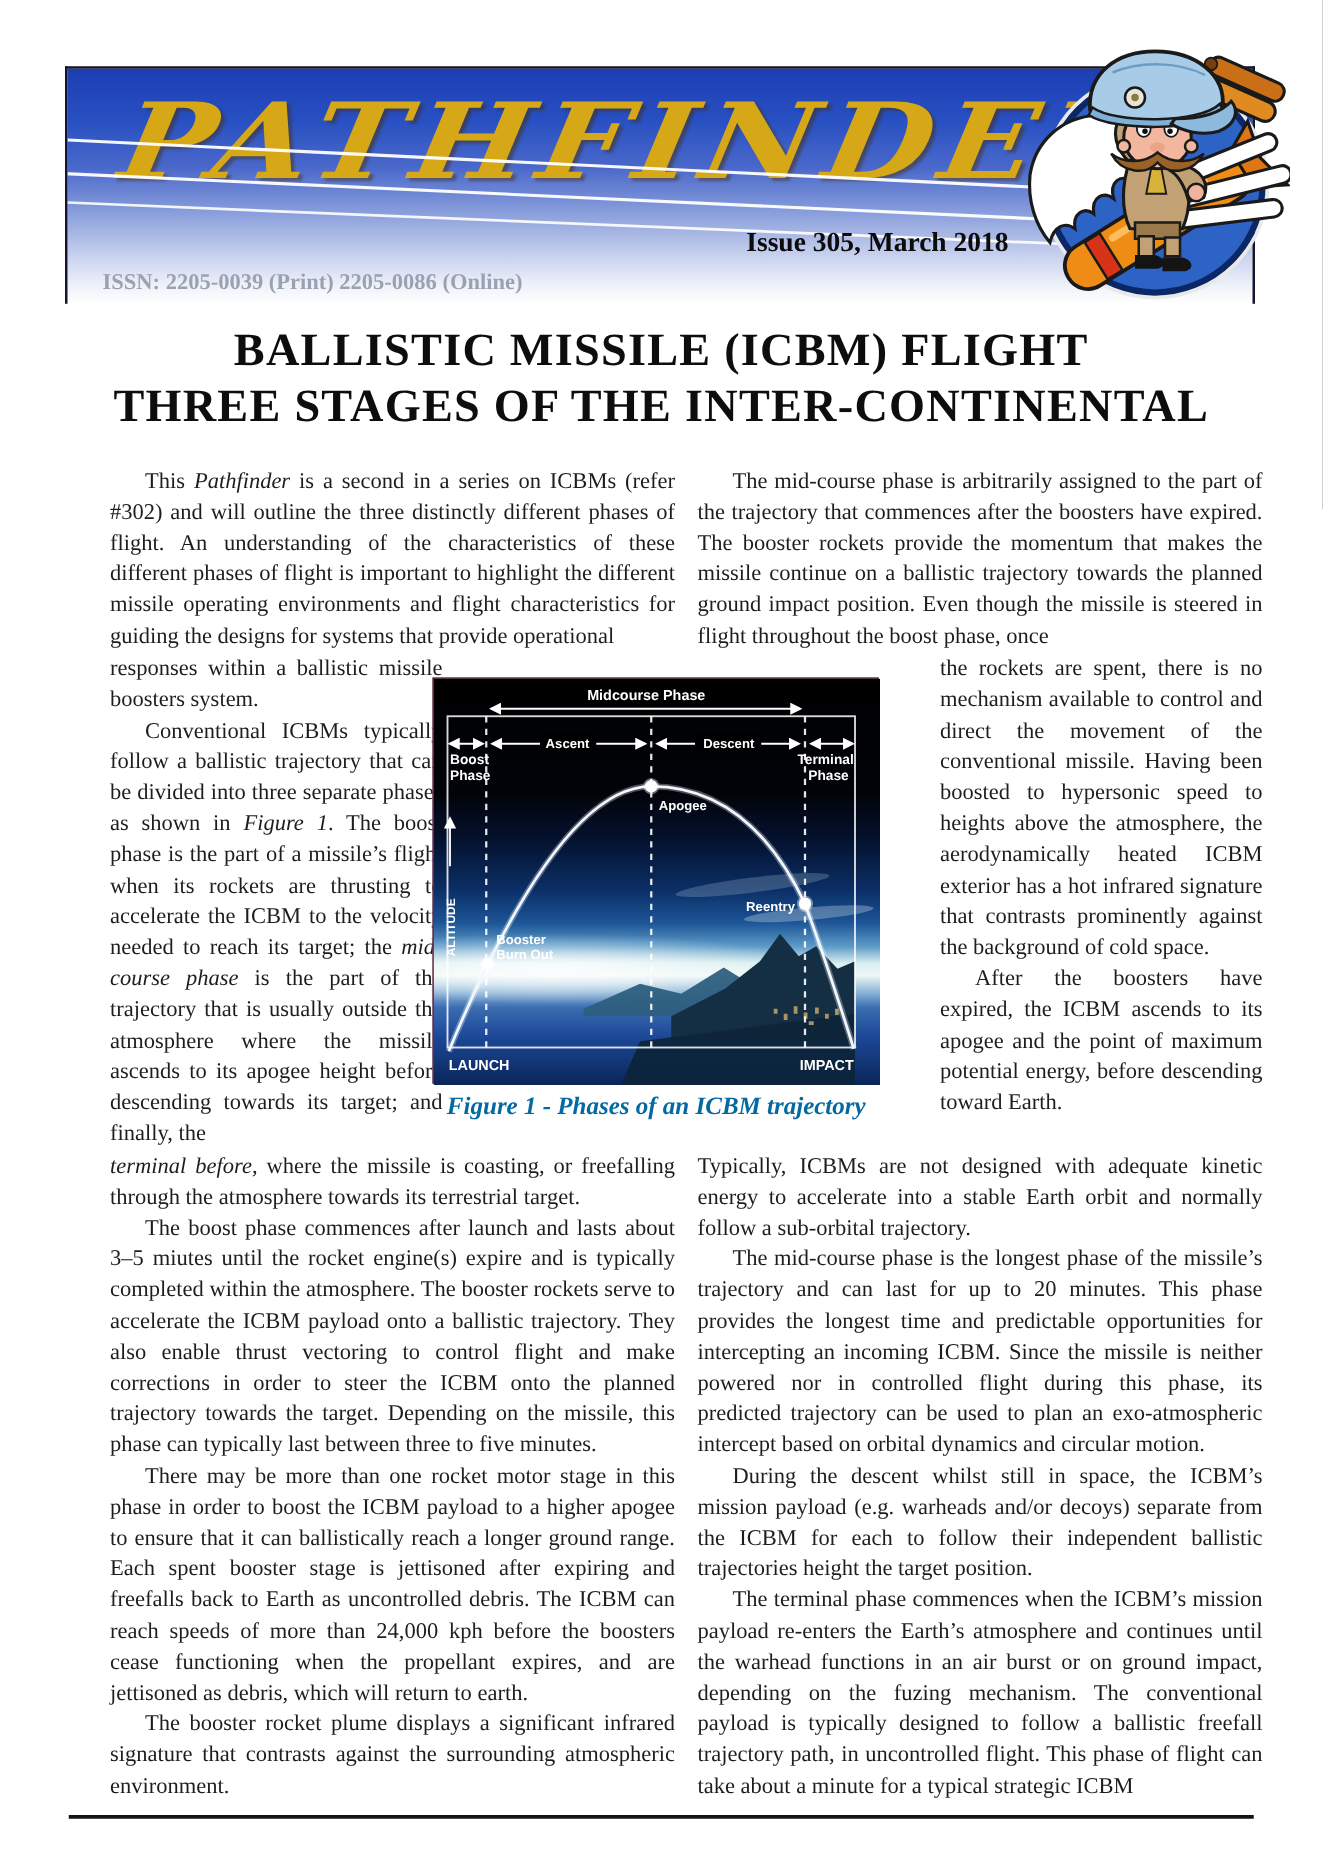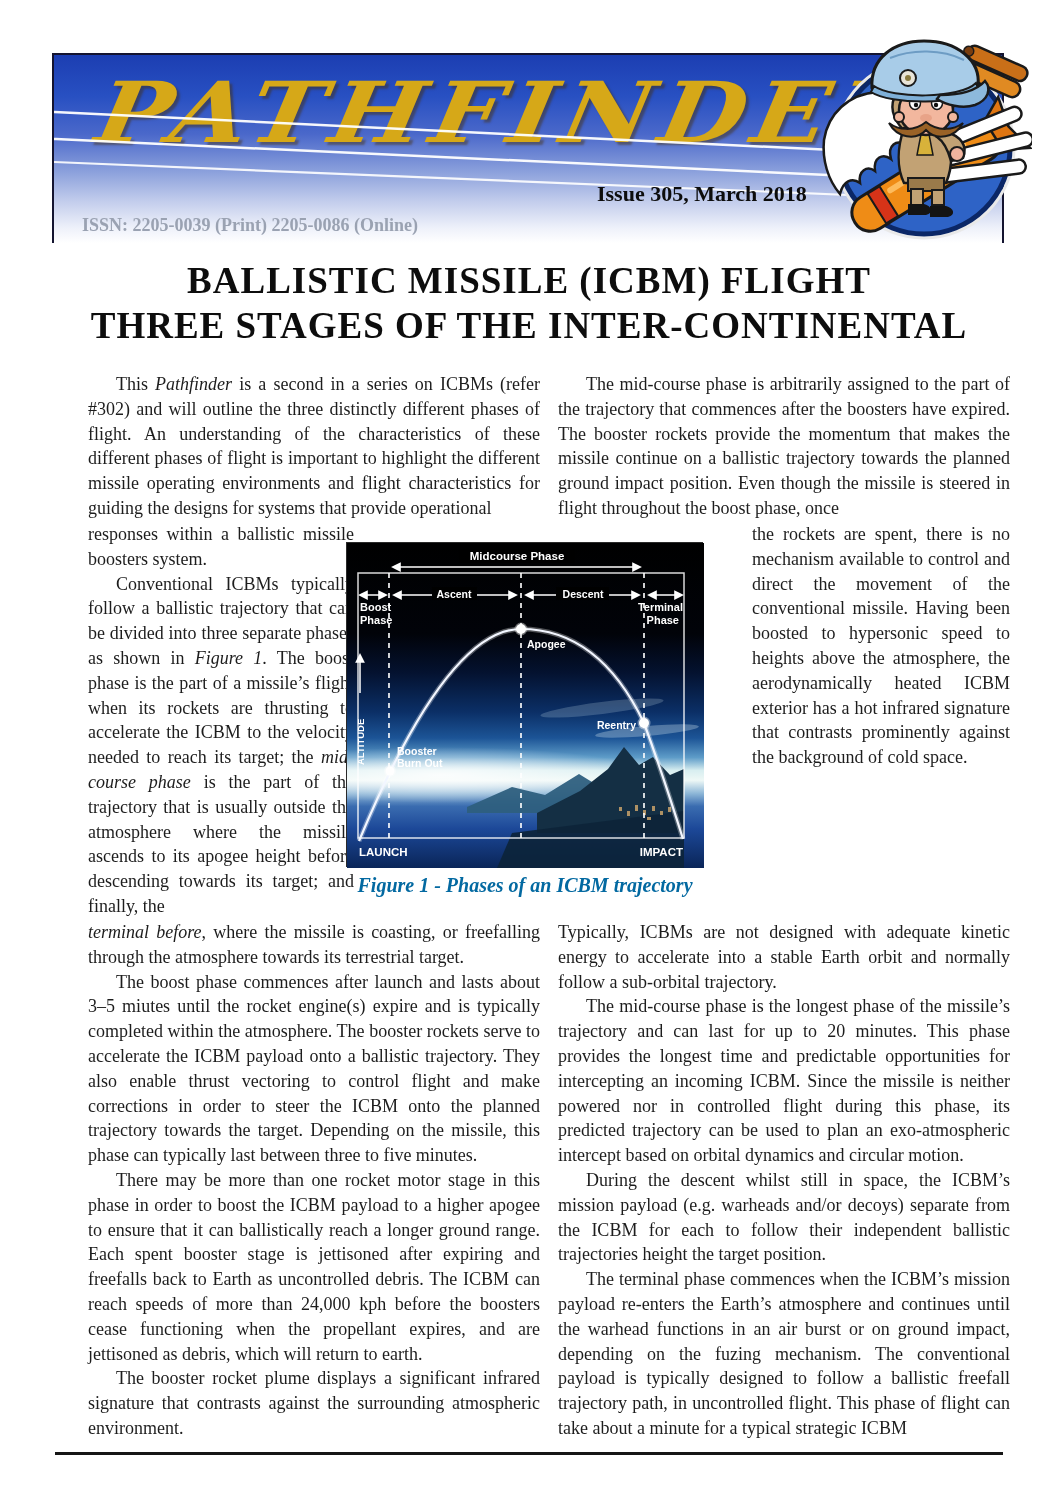--- a/index.html
+++ b/index.html
@@ -158,20 +158,21 @@
       </div>
       <p><i>terminal before</i>, where the missile is coasting, or freefalling through the atmosphere towards its terrestrial target.</p>
       <p class="ind">The boost phase commences after launch and lasts about 3–5 miutes until the rocket engine(s) expire and is typically completed within the atmosphere. The booster rockets serve to accelerate the ICBM payload onto a ballistic trajectory. They also enable thrust vectoring to control flight and make corrections in order to steer the ICBM onto the planned trajectory towards the target. Depending on the missile, this phase can typically last between three to five minutes.</p>
       <p class="ind">There may be more than one rocket motor stage in this phase in order to boost the ICBM payload to a higher apogee to ensure that it can ballistically reach a longer ground range. Each spent booster stage is jettisoned after expiring and freefalls back to Earth as uncontrolled debris. The ICBM can reach speeds of more than 24,000 kph before the boosters cease functioning when the propellant expires, and are jettisoned as debris, which will return to earth.</p>
       <p class="ind">The booster rocket plume displays a significant infrared signature that contrasts against the surrounding atmospheric environment.</p>
     </div>
     <div class="col">
       <p class="ind wide-top">The mid-course phase is arbitrarily assigned to the part of the trajectory that commences after the boosters have expired. The booster rockets provide the momentum that makes the missile continue on a ballistic trajectory towards the planned ground impact position. Even though the missile is steered in flight throughout the boost phase, once</p>
       <div class="narrow-right">
         <p>the rockets are spent, there is no mechanism available to control and direct the movement of the conventional missile. Having been boosted to hypersonic speed to heights above the atmosphere, the aerodynamically heated ICBM exterior has a hot infrared signature that contrasts prominently against the background of cold space.</p>
+        <p class="ind">After the boosters have expired, the ICBM ascends to its apogee and the point of maximum potential energy, before descending toward Earth.</p>
       </div>
       <p>Typically, ICBMs are not designed with adequate kinetic energy to accelerate into a stable Earth orbit and normally follow a sub-orbital trajectory.</p>
       <p class="ind">The mid-course phase is the longest phase of the missile’s trajectory and can last for up to 20 minutes. This phase provides the longest time and predictable opportunities for intercepting an incoming ICBM. Since the missile is neither powered nor in controlled flight during this phase, its predicted trajectory can be used to plan an exo-atmospheric intercept based on orbital dynamics and circular motion.</p>
       <p class="ind">During the descent whilst still in space, the ICBM’s mission payload (e.g. warheads and/or decoys) separate from the ICBM for each to follow their independent ballistic trajectories height the target position.</p>
       <p class="ind">The terminal phase commences when the ICBM’s mission payload re-enters the Earth’s atmosphere and continues until the warhead functions in an air burst or on ground impact, depending on the fuzing mechanism. The conventional payload is typically designed to follow a ballistic freefall trajectory path, in uncontrolled flight. This phase of flight can take about a minute for a typical strategic ICBM</p>
     </div>
   </div>
 
   <div class="trajectory-figure">
     <svg width="357" height="325" viewBox="0 0 357 325">

